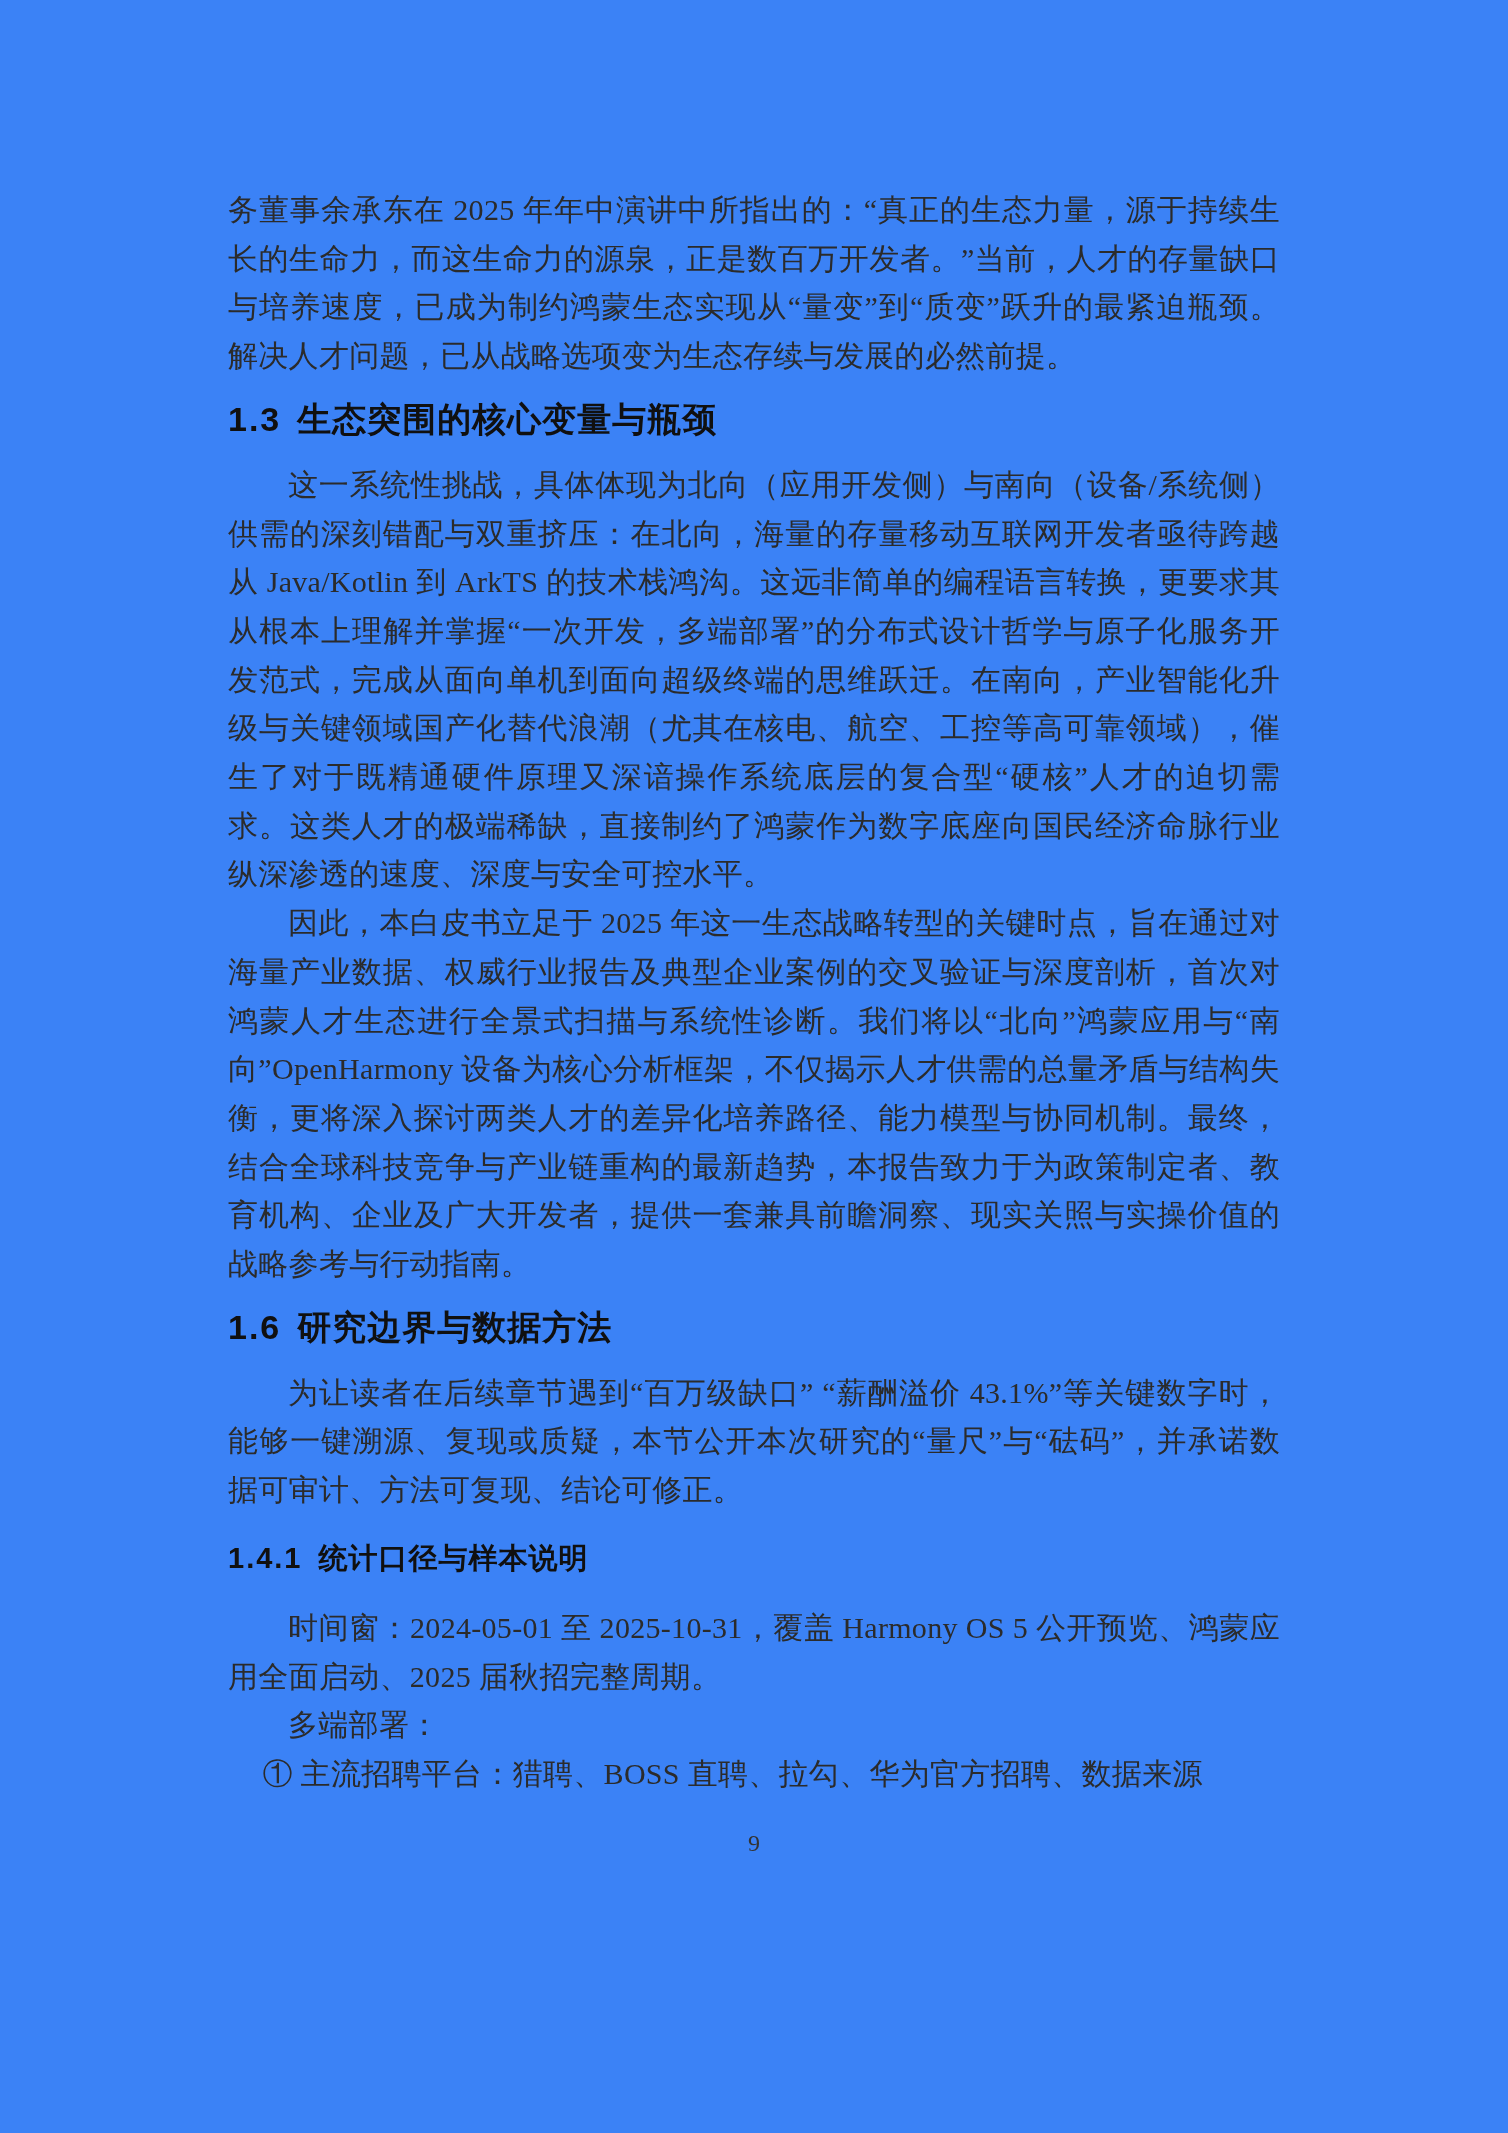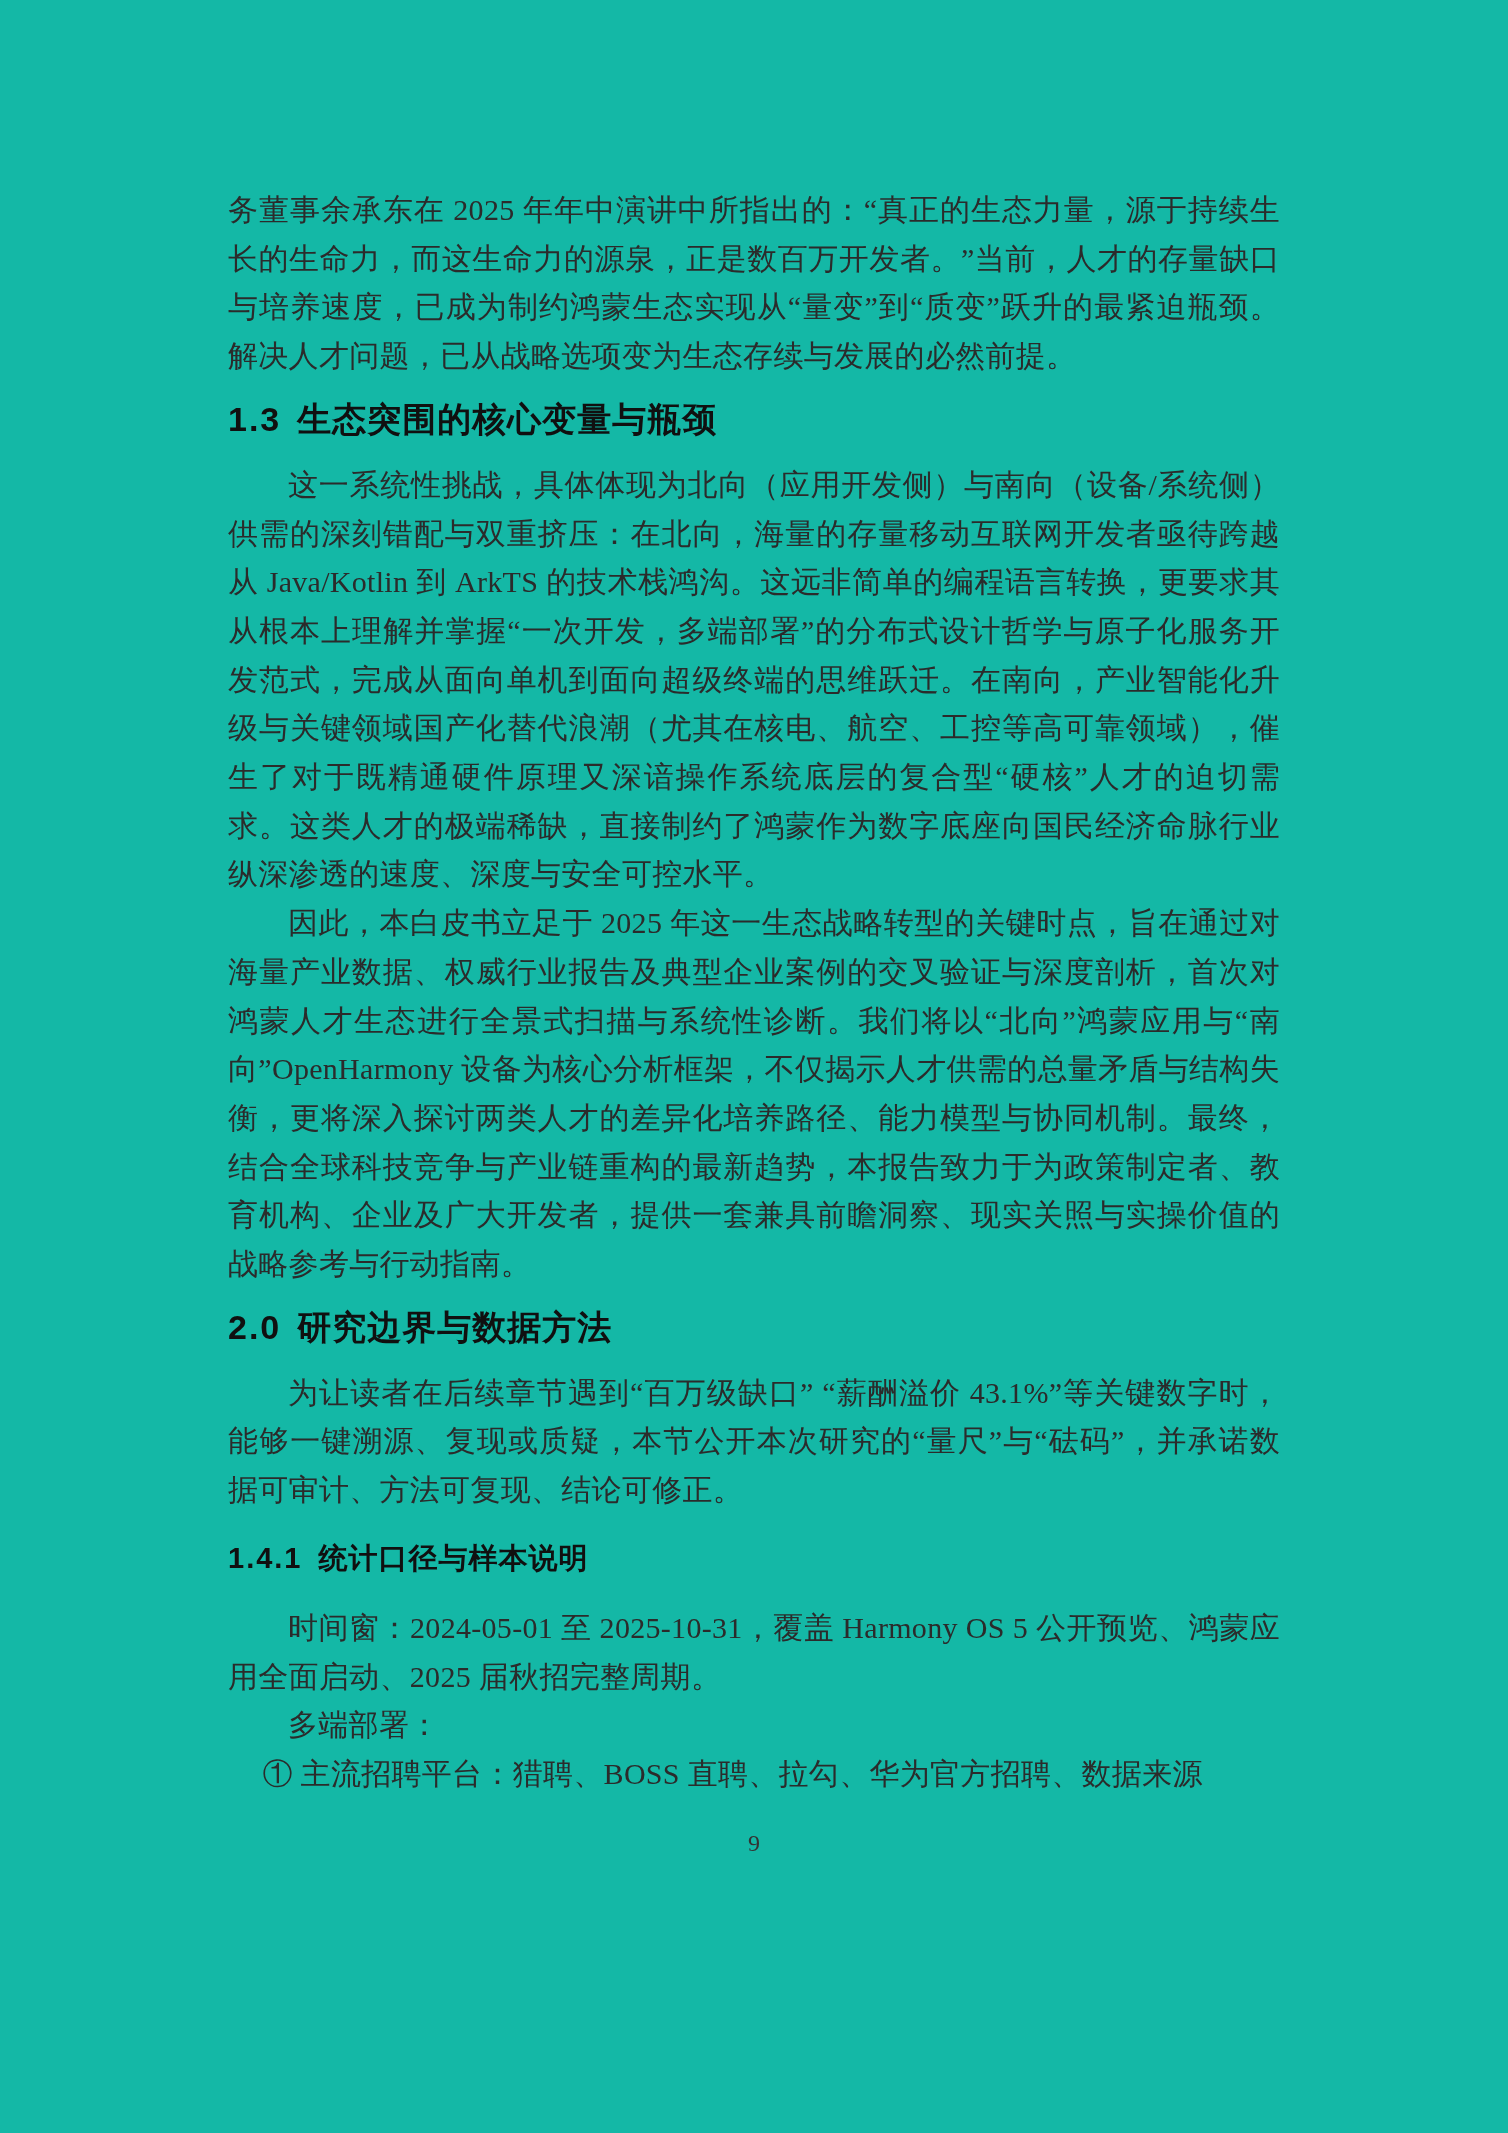--- a/index.html
+++ b/index.html
@@ -15,21 +15,21 @@
     color: #2b2b2b;
   }
   .page {
     position: absolute;
     top: 0;
     left: 0;
     width: 1508px;
     height: 2133px;
     box-sizing: border-box;
     padding: 186px 228px 0 228px;
-    background: #14b8a6;
+    background: #3b82f6;
     overflow: hidden;
   }
   p.body {
     margin: 0;
     font-size: 30px;
     line-height: 48.7px;
     text-align: justify;
     text-justify: inter-ideograph;
     letter-spacing: 0.3px;
   }
@@ -69,21 +69,21 @@
 
   <p class="body">务董事余承东在 2025 年年中演讲中所指出的：“真正的生态力量，源于持续生长的生命力，而这生命力的源泉，正是数百万开发者。”当前，人才的存量缺口与培养速度，已成为制约鸿蒙生态实现从“量变”到“质变”跃升的最紧迫瓶颈。解决人才问题，已从战略选项变为生态存续与发展的必然前提。</p>
 
   <h2 class="sec"><span class="hnum">1.3</span><span>生态突围的核心变量与瓶颈</span></h2>
 
 
   <p class="body indent">这一系统性挑战，具体体现为北向（应用开发侧）与南向（设备/系统侧）供需的深刻错配与双重挤压：在北向，海量的存量移动互联网开发者亟待跨越从 Java/Kotlin 到 ArkTS 的技术栈鸿沟。这远非简单的编程语言转换，更要求其从根本上理解并掌握“一次开发，多端部署”的分布式设计哲学与原子化服务开发范式，完成从面向单机到面向超级终端的思维跃迁。在南向，产业智能化升级与关键领域国产化替代浪潮（尤其在核电、航空、工控等高可靠领域），催生了对于既精通硬件原理又深谙操作系统底层的复合型“硬核”人才的迫切需求。这类人才的极端稀缺，直接制约了鸿蒙作为数字底座向国民经济命脉行业纵深渗透的速度、深度与安全可控水平。</p>
 
   <p class="body indent">因此，本白皮书立足于 2025 年这一生态战略转型的关键时点，旨在通过对海量产业数据、权威行业报告及典型企业案例的交叉验证与深度剖析，首次对鸿蒙人才生态进行全景式扫描与系统性诊断。我们将以“北向”鸿蒙应用与“南向”OpenHarmony 设备为核心分析框架，不仅揭示人才供需的总量矛盾与结构失衡，更将深入探讨两类人才的差异化培养路径、能力模型与协同机制。最终，结合全球科技竞争与产业链重构的最新趋势，本报告致力于为政策制定者、教育机构、企业及广大开发者，提供一套兼具前瞻洞察、现实关照与实操价值的战略参考与行动指南。</p>
 
-  <h2 class="sec"><span class="hnum">2.0</span><span>研究边界与数据方法</span></h2>
+  <h2 class="sec"><span class="hnum">1.6</span><span>研究边界与数据方法</span></h2>
 
   <p class="body indent">为让读者在后续章节遇到“百万级缺口” “薪酬溢价 43.1%”等关键数字时，能够一键溯源、复现或质疑，本节公开本次研究的“量尺”与“砝码”，并承诺数据可审计、方法可复现、结论可修正。</p>
 
   <h3 class="subsec"><span class="hnum">1.4.1</span><span>统计口径与样本说明</span></h3>
 
   <p class="body indent">时间窗：2024-05-01 至 2025-10-31，覆盖 Harmony OS 5 公开预览、鸿蒙应用全面启动、2025 届秋招完整周期。</p>
 
   <p class="body indent">多端部署：</p>
 
   <p class="body indent-small">① 主流招聘平台：猎聘、BOSS 直聘、拉勾、华为官方招聘、数据来源</p>

